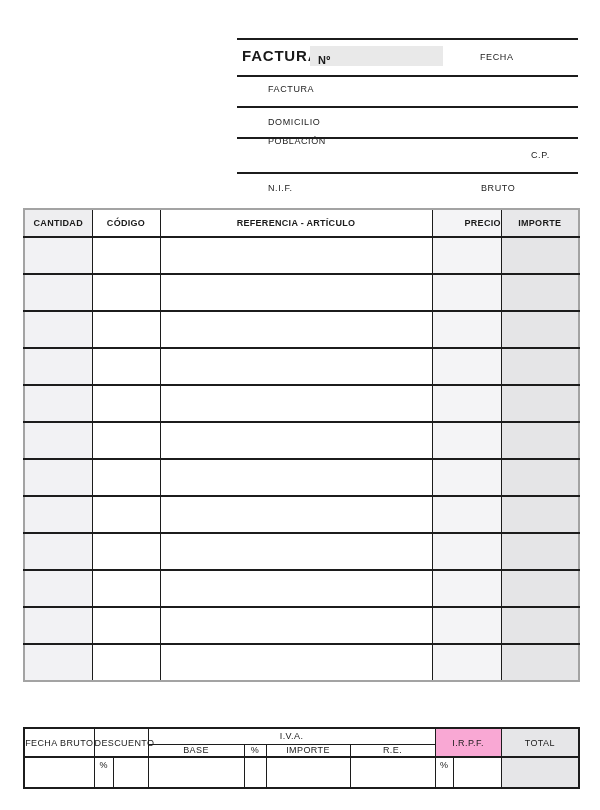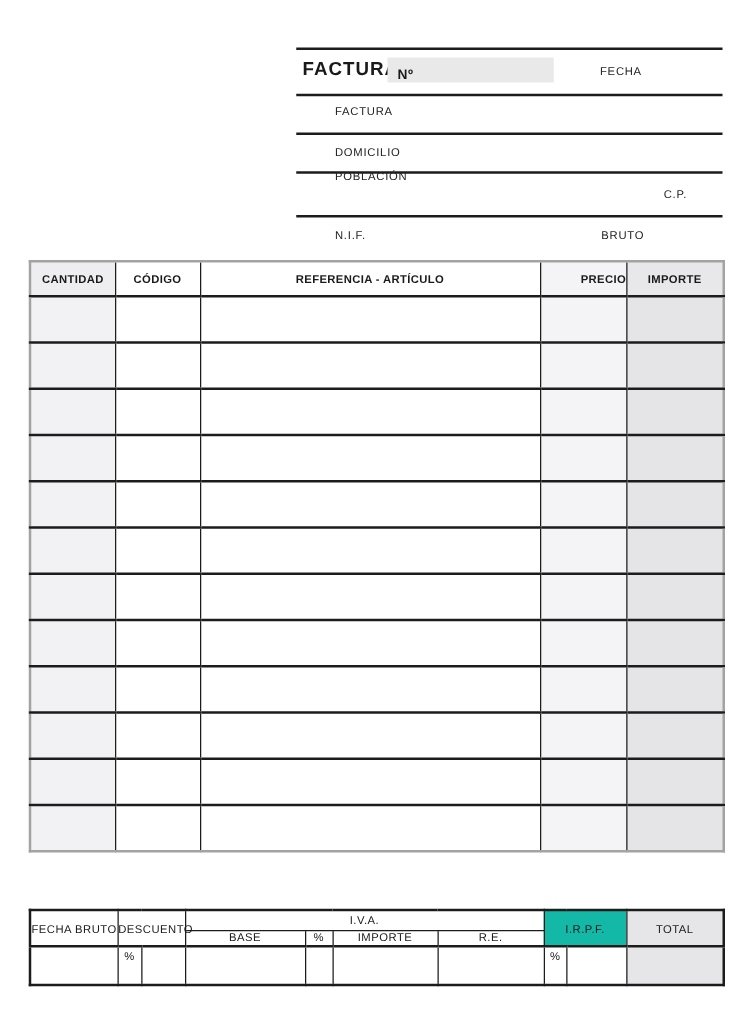--- a/index.html
+++ b/index.html
@@ -61,21 +61,21 @@
     border:1px solid #1c1c1c; font-size:9px; font-weight:normal; letter-spacing:.4px;
     text-align:center; vertical-align:middle;
   }
   .totals-table .r1 th { height:16px; }
   .totals-table .r2 th { height:13px; }
   .totals-table td {
     height:31px; border:1px solid #1c1c1c; border-top:2px solid #1c1c1c;
     font-size:9px; vertical-align:top; text-align:center; padding-top:2px;
   }
   .bg-total { background:#e6e6e8; }
-  .bg-irpf  { background:#14b8a6; }
+  .bg-irpf  { background:#f9a8d4; }
 </style>
 </head>
 <body>
 
 <div class="page">
 
   <div class="header-block">
     <div class="hline hl-0"></div>
     <div class="fact-title">FACTURA</div>
     <div class="num-box">

